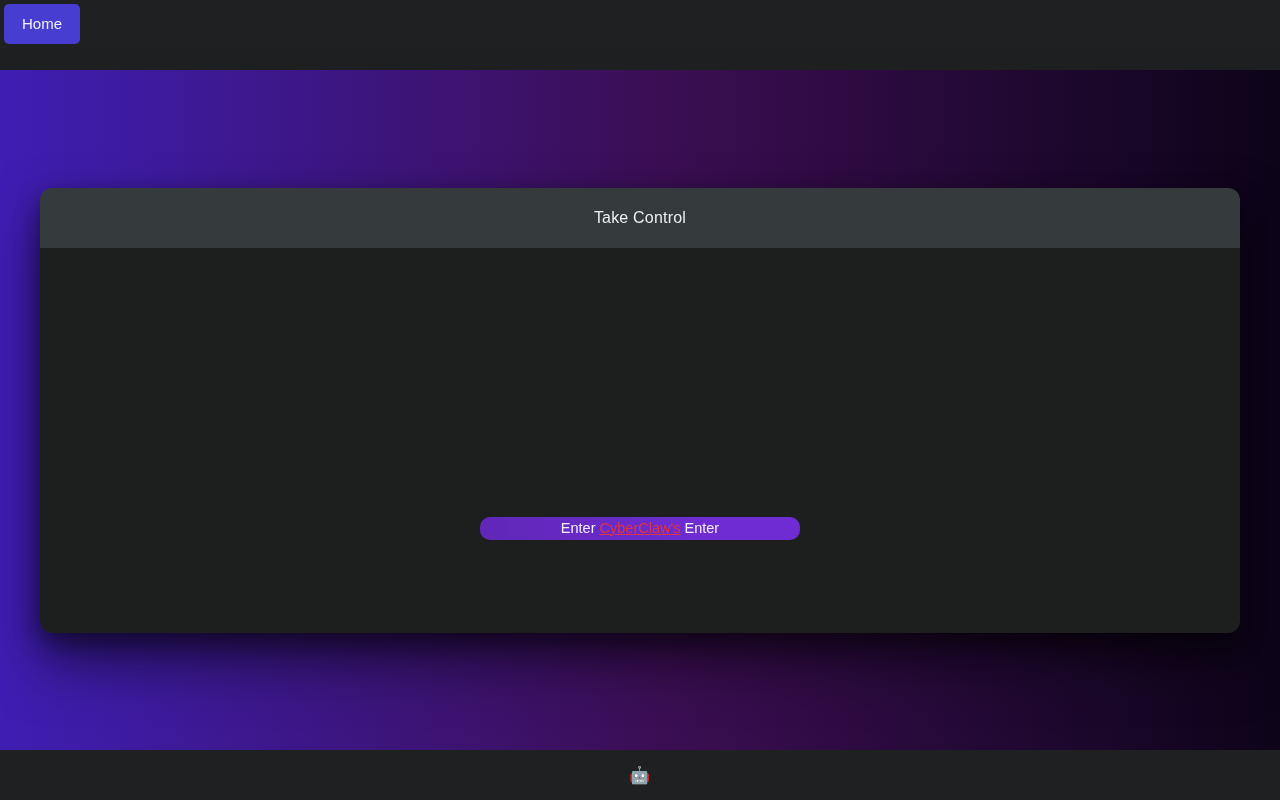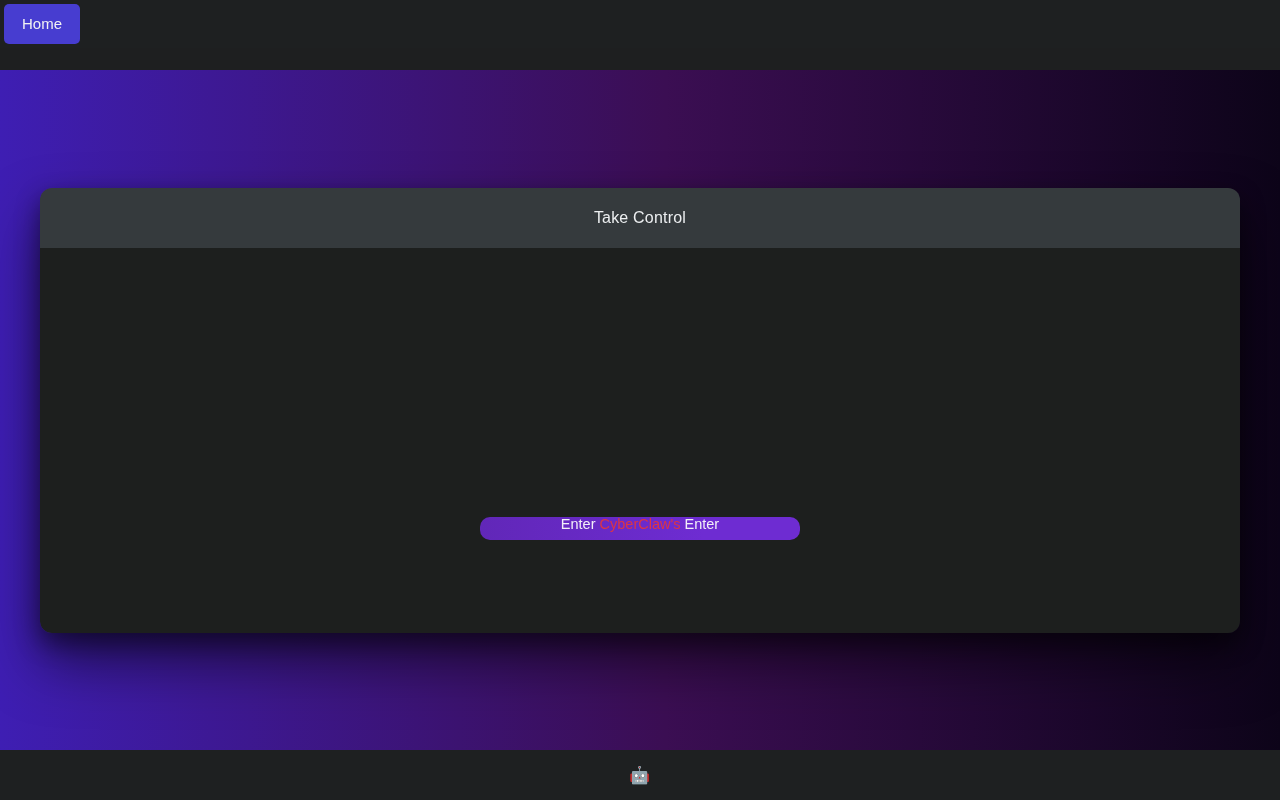--- a/index.html
+++ b/index.html
@@ -80,27 +80,29 @@
   .enter-room-btn {
     width: 320px;
     height: 23px;
     border: none;
     border-radius: 10px;
     background: linear-gradient(90deg, #6127b8 0%, #6e2cd2 70%);
     color: #f2eef8;
     font-family: "Liberation Sans", sans-serif;
     font-size: 14.5px;
     display: flex;
+    align-items: center;
     justify-content: center;
     gap: 4px;
     cursor: pointer;
     line-height: 1;
   }
   .enter-room-btn .highlight {
     color: #dc3545;
+    text-decoration: underline;
   }
 
   
   .footer {
     height: 50px;
     flex: 0 0 auto;
     background: #1e2021;
     display: flex;
     align-items: center;
     justify-content: center;

